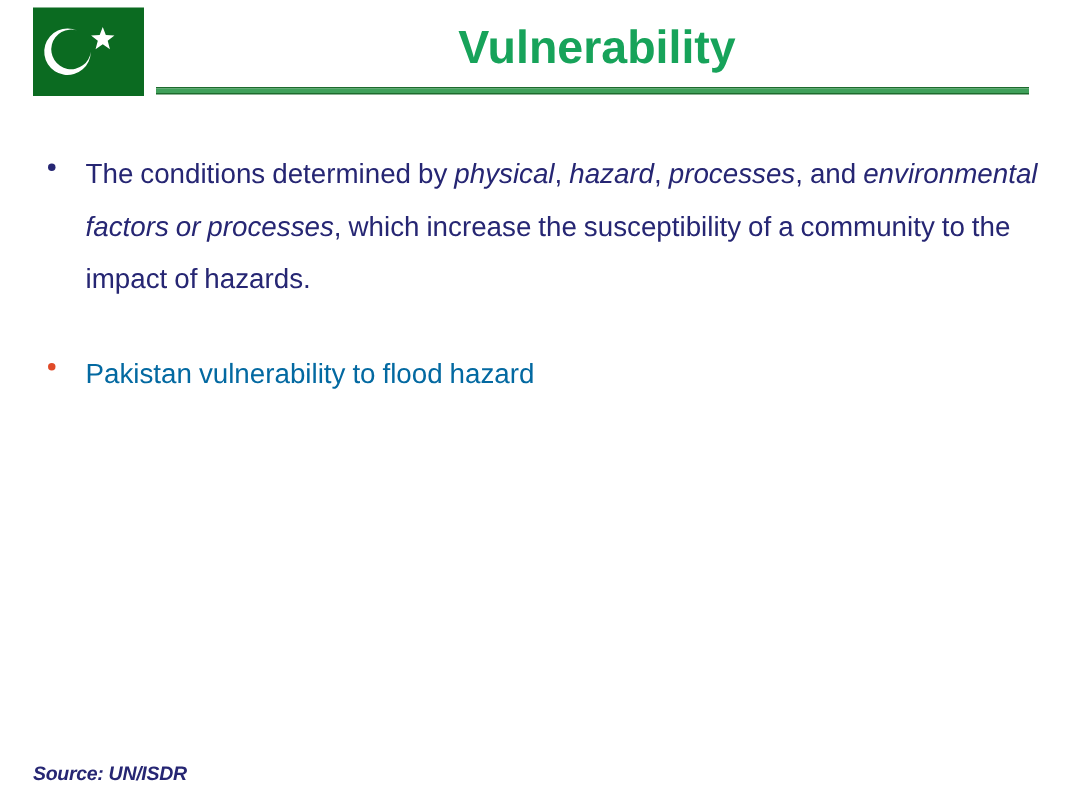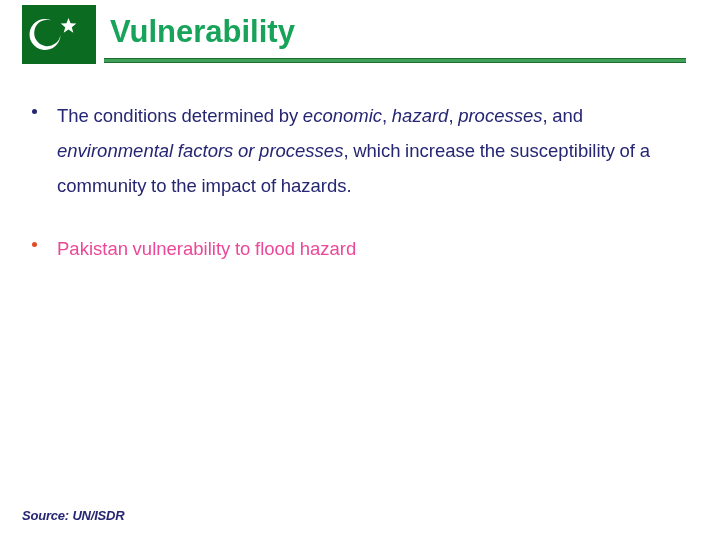--- a/index.html
+++ b/index.html
@@ -30,20 +30,21 @@
   #flag-logo svg {
     display: block;
   }
 
   
   #slide-title {
     position: absolute;
     left: 110px;
     top: 13px;
     width: 576px;
+    text-align: center;
     font-size: 31px;
     font-weight: bold;
     color: #17A35A;
     letter-spacing: 0px;
     line-height: 38px;
     white-space: nowrap;
   }
 
   
   #title-rule {
@@ -141,25 +142,25 @@
   <div id="title-rule">
     <div class="rule-line top"></div>
     <div class="rule-fill"></div>
     <div class="rule-line bottom"></div>
   </div>
 
   <div id="body">
 
     <div class="bullet-row" id="bullet-1">
       <span class="bullet-marker" style="background: rgb(38, 38, 115);"></span>
-      <div class="bullet-text" id="bullet-1-text" style="color: rgb(38, 38, 115);"><span>The conditions determined by </span><em>economic</em><span>, </span><em>hazard</em><span>, </span><em>processes</em><span>, and </span><em>environmental factors or processes</em><span>, which increase the susceptibility of a community to the impact of hazards.</span></div>
+      <div class="bullet-text" id="bullet-1-text" style="color: rgb(38, 38, 115);"><span>The conditions determined by </span><em>physical</em><span>, </span><em>hazard</em><span>, </span><em>processes</em><span>, and </span><em>environmental factors or processes</em><span>, which increase the susceptibility of a community to the impact of hazards.</span></div>
     </div>
 
     <div class="bullet-row" id="bullet-2">
       <span class="bullet-marker" style="background: rgb(224, 74, 40);"></span>
-      <div class="bullet-text" id="bullet-2-text" style="color: #ec4899;"><span>Pakistan vulnerability to flood hazard</span></div>
+      <div class="bullet-text" id="bullet-2-text" style="color: #0369a1;"><span>Pakistan vulnerability to flood hazard</span></div>
     </div>
 
   </div>
 
   <div id="source-note">Source: UN/ISDR</div>
 
 </div>
 
 </body></html>

